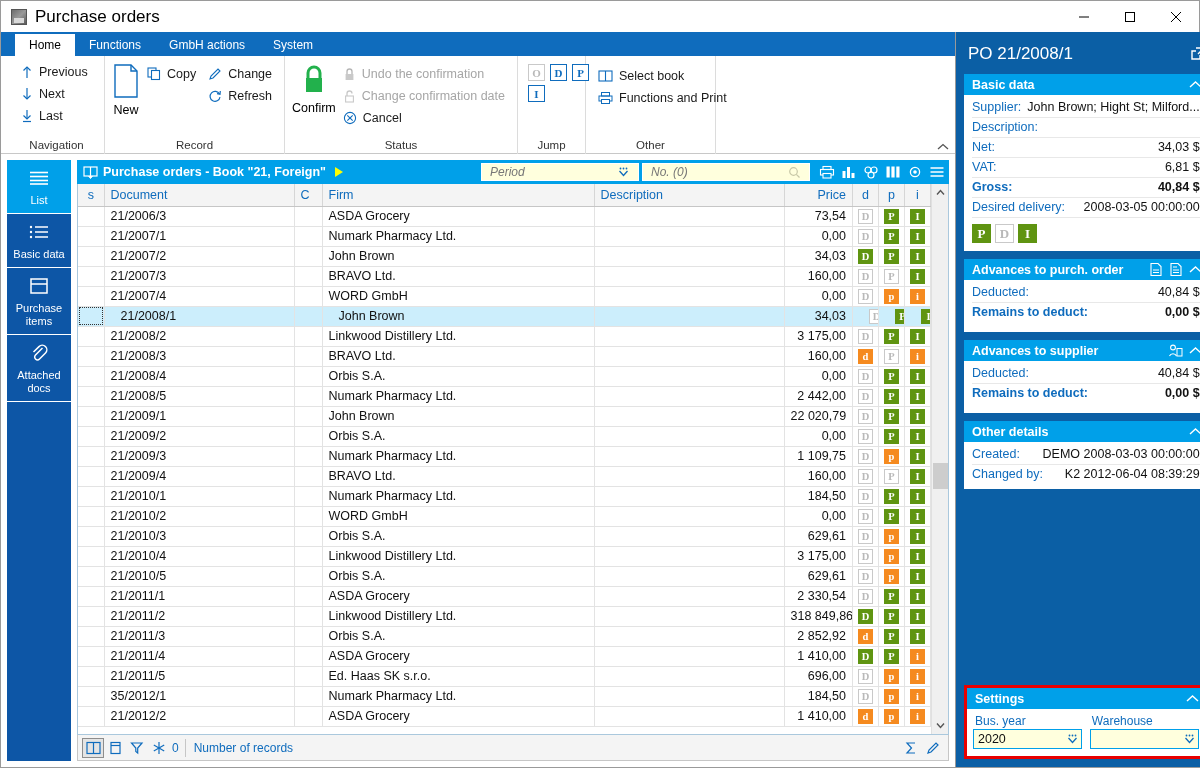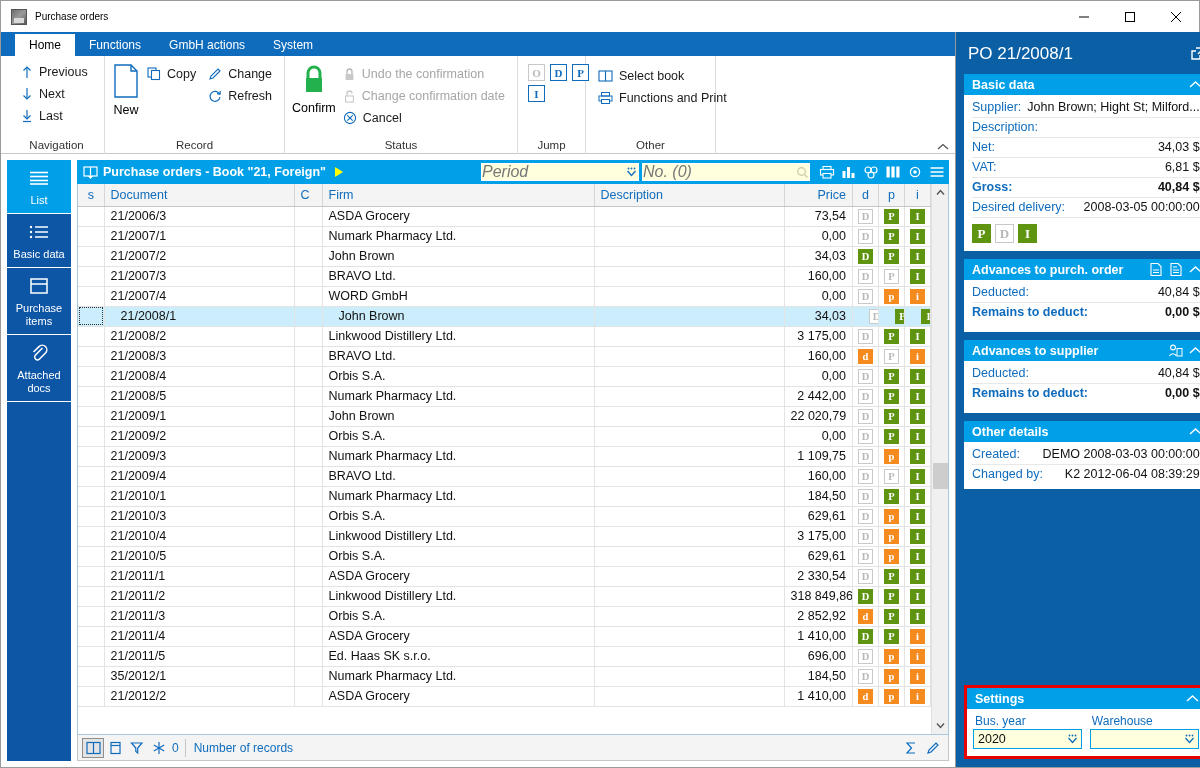--- a/index.html
+++ b/index.html
@@ -35,21 +35,21 @@
     background: linear-gradient(135deg,#6d6d6d 0%, #9a9a9a 50%, #5a5a5a 100%);
     border: 1px solid #555;
     position: relative;
     flex: 0 0 16px;
   }
   .titlebar .app-icon::after{
     content:""; position:absolute; left:2px; top:8px; right:2px; height:5px;
     background:#d9d9d9;
   }
   .titlebar .title {
-    font-size: 10px; color: #000;
+    font-size: 17px; color: #000;
     flex: 1 1 auto;
   }
   .wincontrols { display: flex; height: 31px; }
   .wincontrols > div {
     width: 46px; height: 31px;
     display: flex; align-items: center; justify-content: center;
     font-size: 13px; color: #000;
   }
 
   
@@ -170,22 +170,22 @@
     display: flex; align-items: center;
     color: #fff;
   }
   .ghb-icon { margin: 0 5px 0 6px; display:flex; align-items:center; }
   .ghb-title { font-weight: bold; font-size: 12.5px; white-space: nowrap; }
   .ghb-arrow { margin-left: 6px; display: flex; align-items:center; }
   .ghb-spacer { flex: 1 1 auto; }
   .ghb-field {
     height: 18px; background: #ffffdd; border: 1px solid #ffffff;
     display: flex; align-items: center;
-    margin-right: 3px; padding: 0 0;
-    color: #777; font-style: italic; font-size: 16px;
+    margin-right: 3px; padding: 0 8px;
+    color: #777; font-style: italic; font-size: 12px;
   }
   .ghb-field.period { width: 158px; }
   .ghb-field.no { width: 168px; }
   .ghb-field .fspace { flex: 1 1 auto; }
   .ghb-tools { display: flex; align-items: center; padding-right: 4px; }
   .ghb-tools > span { margin-left: 6px; display: flex; align-items: center; }
 
   .gridwrap {
     flex: 1 1 auto; display: flex; min-height: 0;
     border: 1px solid #aac8dd; border-top: none;
@@ -842,20 +842,31 @@
                       <td></td>
                       <td>Numark Pharmacy Ltd.</td>
                       <td></td>
                       <td class="num">184,50</td>
                       <td class="ctr"><span class="badge off">D</span></td>
                       <td class="ctr"><span class="badge green">P</span></td>
                       <td class="ctr"><span class="badge green">I</span></td>
                     </tr>
                     <tr>
                       <td class="ctr"></td>
+                      <td>21/2010/2</td>
+                      <td></td>
+                      <td>WORD GmbH</td>
+                      <td></td>
+                      <td class="num">0,00</td>
+                      <td class="ctr"><span class="badge off">D</span></td>
+                      <td class="ctr"><span class="badge green">P</span></td>
+                      <td class="ctr"><span class="badge green">I</span></td>
+                    </tr>
+                    <tr>
+                      <td class="ctr"></td>
                       <td>21/2010/3</td>
                       <td></td>
                       <td>Orbis S.A.</td>
                       <td></td>
                       <td class="num">629,61</td>
                       <td class="ctr"><span class="badge off">D</span></td>
                       <td class="ctr"><span class="badge orange">p</span></td>
                       <td class="ctr"><span class="badge green">I</span></td>
                     </tr>
                     <tr>

